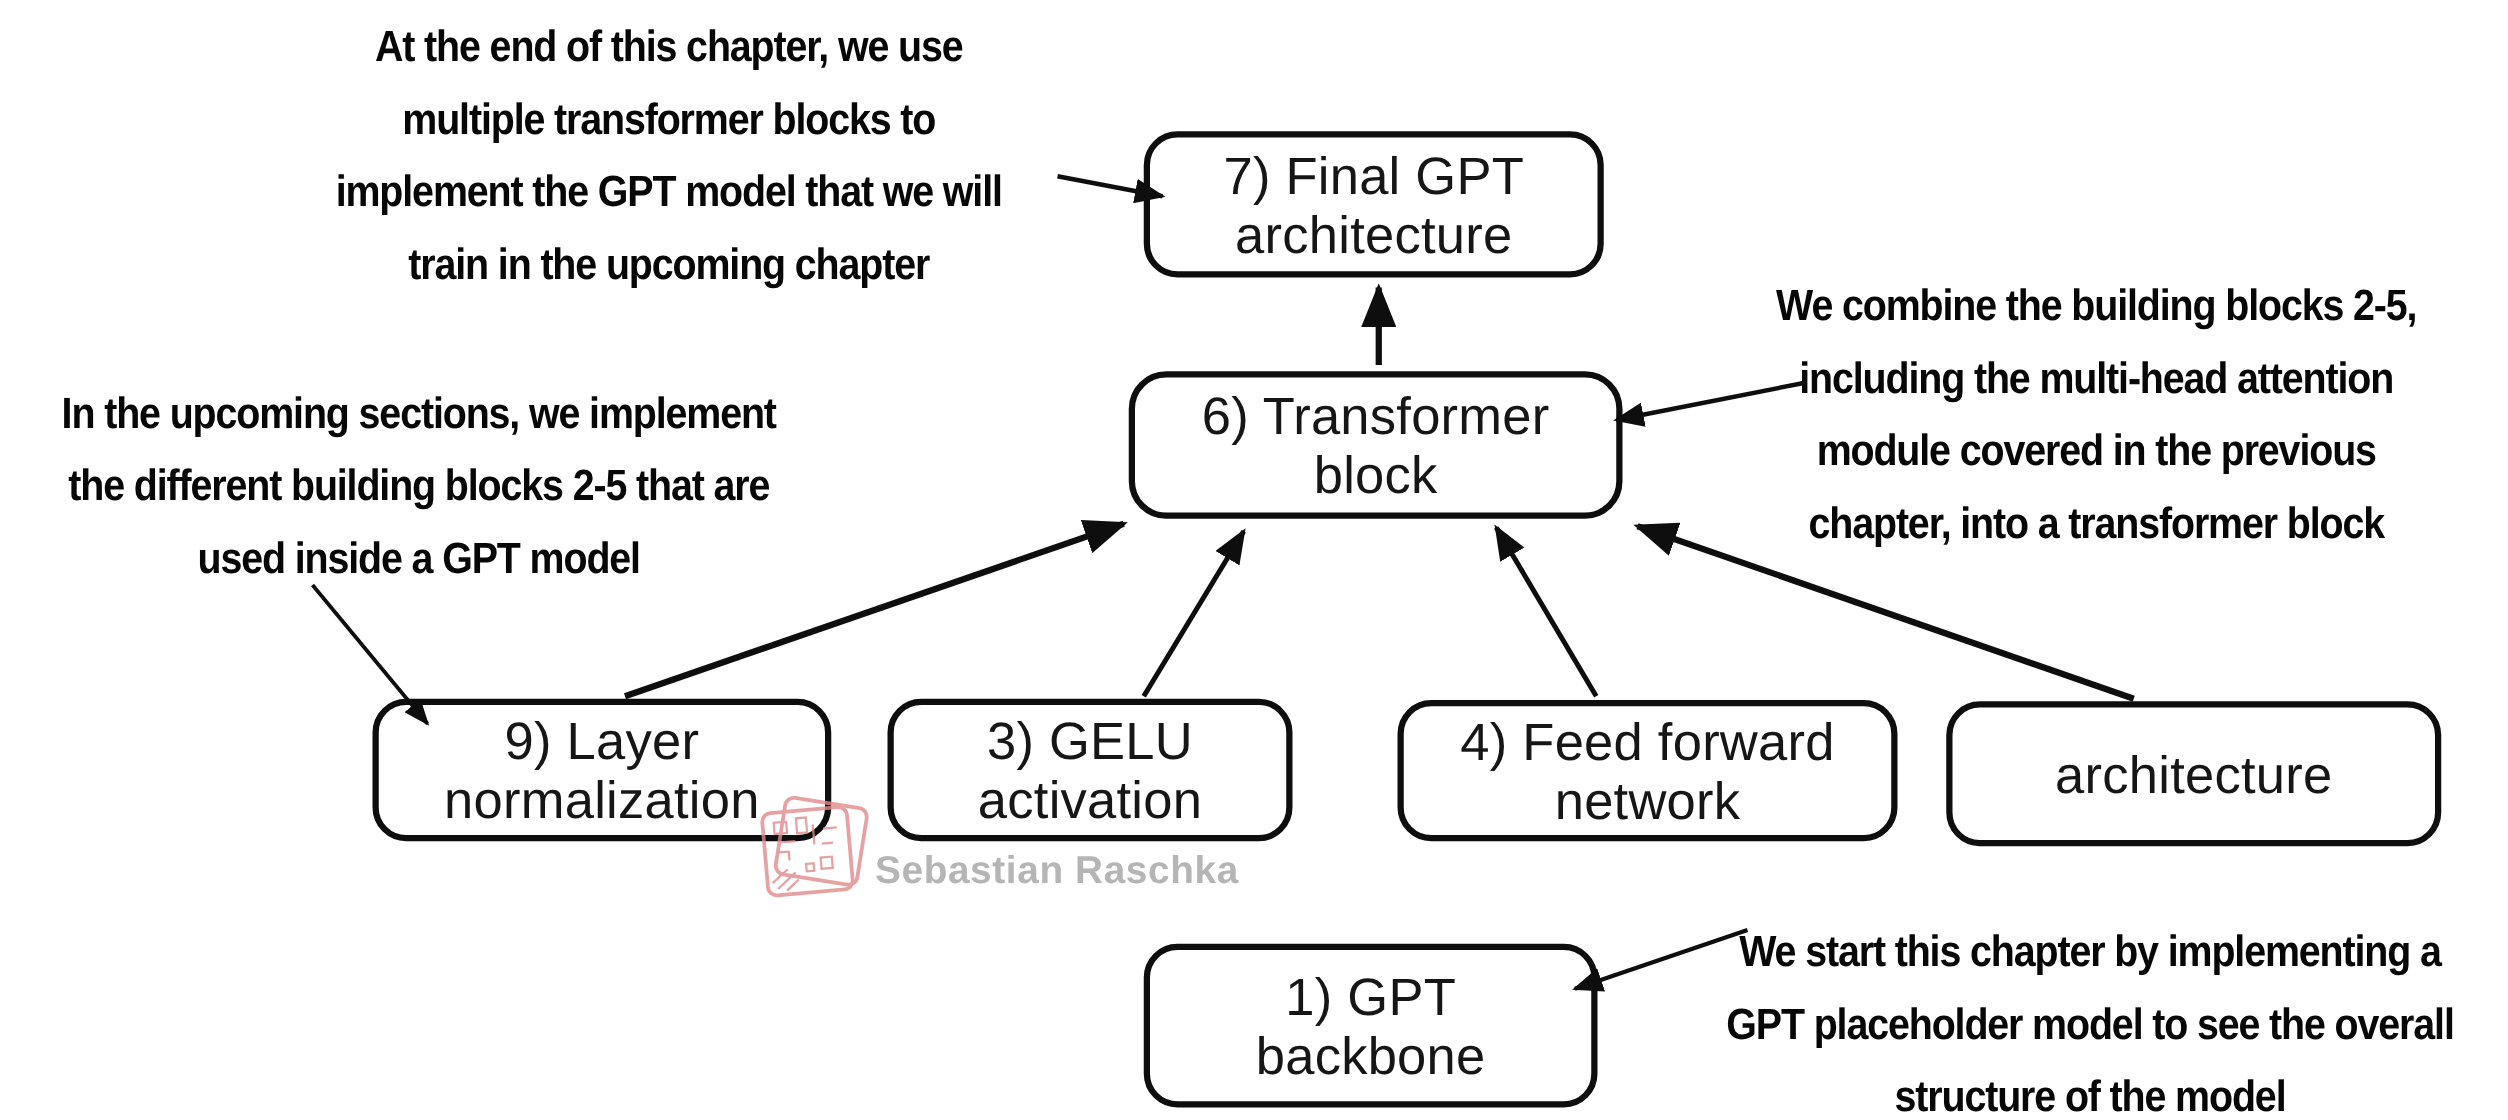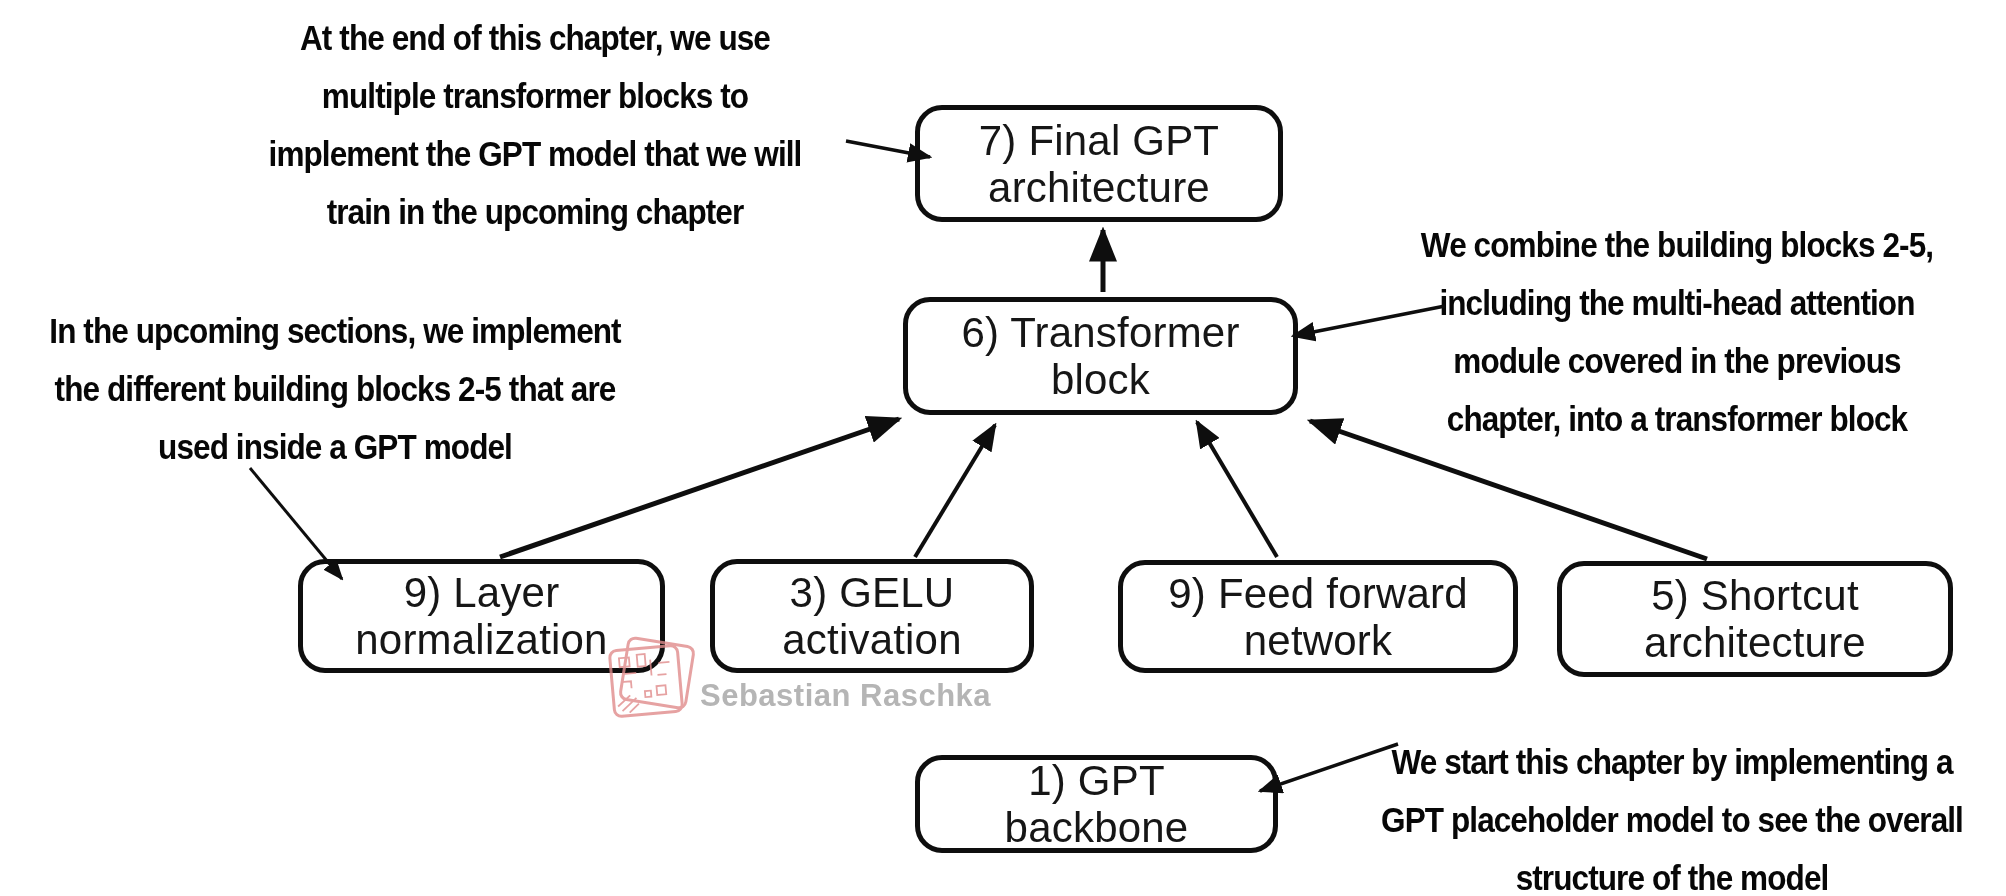--- a/index.html
+++ b/index.html
@@ -17,26 +17,26 @@
   .overlay{position:absolute;inset:0;z-index:5;pointer-events:none;color:var(--ink);}
   
   .box{
     position:absolute;box-sizing:border-box;z-index:1;
     border:5px solid var(--ink);border-radius:27px;background:#fff;
     display:flex;flex-direction:column;align-items:center;justify-content:center;
     font-size:42px;line-height:47px;color:#161616;text-align:center;
     letter-spacing:0.2px;
   }
   #box-final        {left:915px; top:105px; width:368px; height:117px;}
-  #box-transformer  {left:903px; top:297px; width:395px; height:118px;}
+  #box-transformer  {left:903px; top:297px; width:395px; height:118px;border-radius:30px;}
   #box-layernorm    {left:298px; top:559px; width:367px; height:114px;}
   #box-gelu         {left:710px; top:559px; width:324px; height:114px;}
   #box-feedforward  {left:1118px;top:560px; width:400px; height:113px;}
   #box-shortcut     {left:1557px;top:561px; width:396px; height:116px;}
-  #box-backbone     {left:915px; top:755px; width:363px; height:98px;}
+  #box-backbone     {left:915px; top:755px; width:363px; height:131px;}
   
   .ann{
     position:absolute;z-index:2;color:#070707;font-weight:700;
     font-size:35px;line-height:58px;letter-spacing:-1px;text-align:center;
     transform:scaleX(0.9);transform-origin:50% 0;
   }
   .ann .al{white-space:nowrap;}
   #ann-top-left    {left:185px; top:9px;   width:700px;}
   #ann-left        {left:0px;   top:302px; width:670px;}
   #ann-right       {left:1357px;top:216px; width:640px;}
@@ -102,25 +102,24 @@
   </div>
   <div class="box" id="box-layernorm">
     <div>9) Layer</div>
     <div>normalization</div>
   </div>
   <div class="box" id="box-gelu">
     <div>3) GELU</div>
     <div>activation</div>
   </div>
   <div class="box" id="box-feedforward">
-    <div>9) Feed forward</div>
+    <div>4) Feed forward</div>
     <div>network</div>
   </div>
   <div class="box" id="box-shortcut">
-    <div>5) Shortcut</div>
     <div>architecture</div>
   </div>
   <div class="box" id="box-backbone">
     <div>1) GPT</div>
     <div>backbone</div>
   </div>
 
   <div class="ann" id="ann-top-left">
     <div class="al">At the end of this chapter, we use</div>
     <div class="al">multiple transformer blocks to</div>

